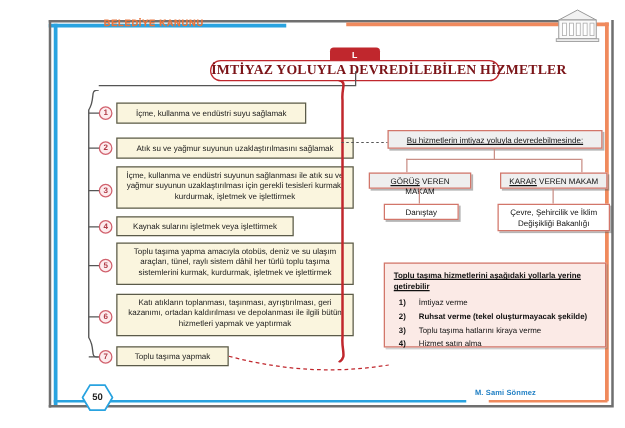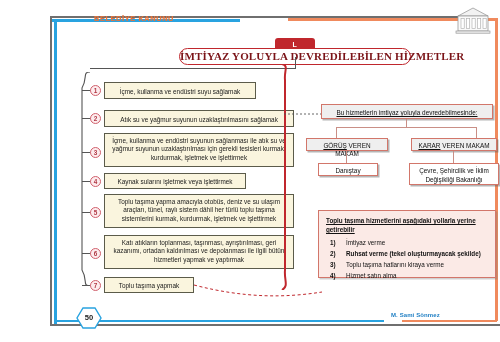--- a/index.html
+++ b/index.html
@@ -3,21 +3,21 @@
 <meta charset="utf-8">
 <style>
   html,body{margin:0;padding:0;}
   body{
     width:500px;height:342px;
     background:#ffffff;
     font-family:"Liberation Sans", sans-serif;
     overflow:hidden;
     position:relative;
   }
-  .page{position:absolute;left:16px;top:0;width:448px;height:342px;}
+  .page{position:absolute;left:5px;top:0;width:448px;height:342px;}
 
   
   .frame-top-gray{position:absolute;left:34px;top:16px;width:424px;height:1.5px;background:#6f6f6f;}
   .frame-top-blue{position:absolute;left:34px;top:19px;width:190px;height:2.5px;background:#29a3e0;}
   .frame-top-orange{position:absolute;left:272px;top:18px;width:210px;height:2.5px;background:#f08a5d;}
   .frame-left-gray{position:absolute;left:34px;top:16px;width:1.5px;height:310px;background:#6f6f6f;}
   .frame-left-blue{position:absolute;left:38px;top:19px;width:2.5px;height:305px;background:#29a3e0;}
   .frame-right-orange{position:absolute;left:479px;top:18px;width:2.5px;height:303px;background:#f08a5d;}
   .frame-right-gray{position:absolute;left:484px;top:16px;width:1.5px;height:308px;background:#6f6f6f;}
   .frame-bot-gray{position:absolute;left:34px;top:324px;width:452px;height:1.5px;background:#6f6f6f;}

